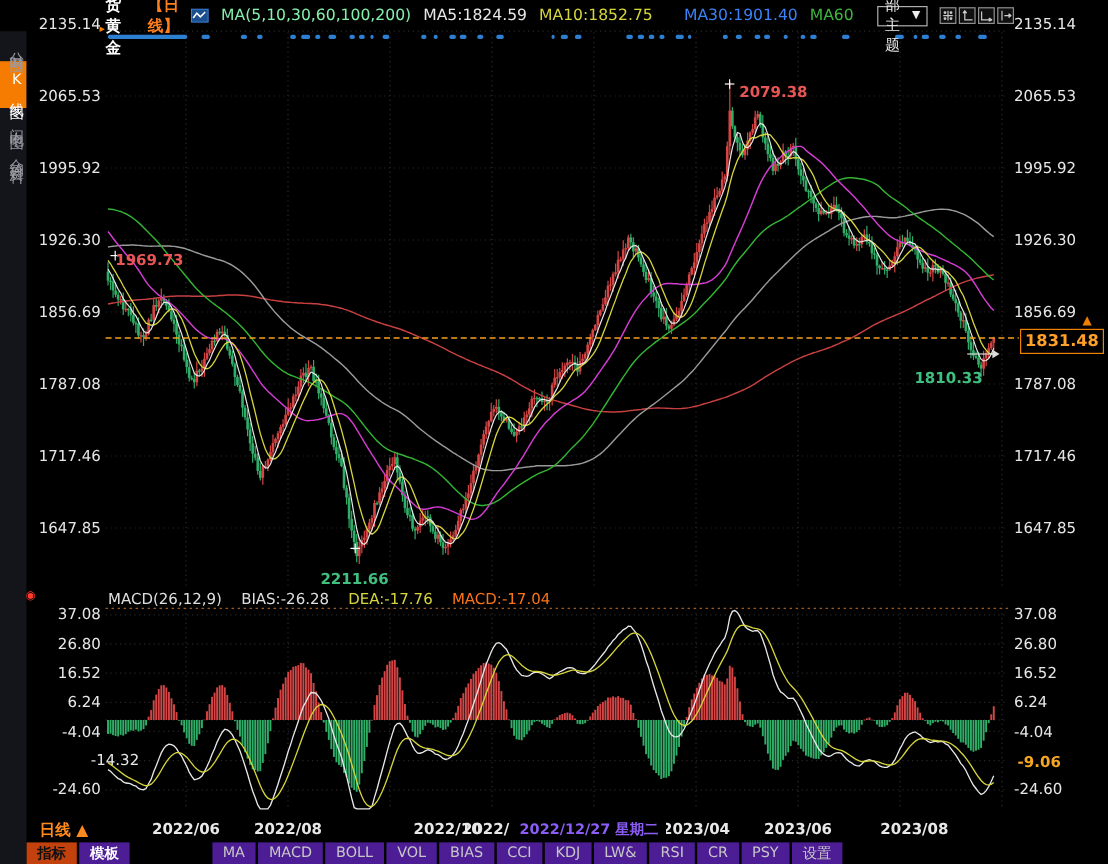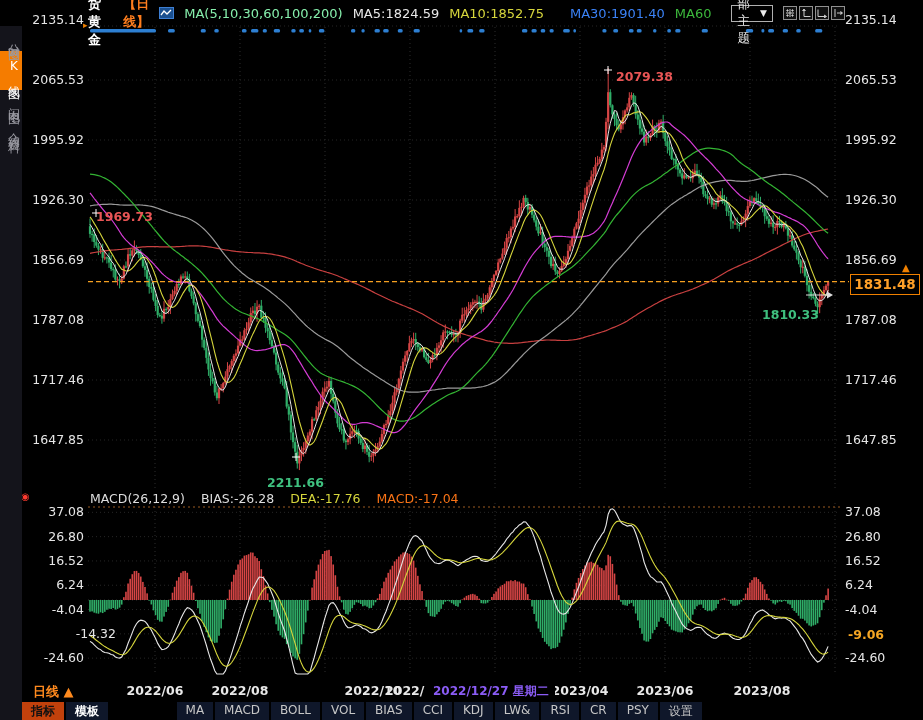--- a/index.html
+++ b/index.html
@@ -73,21 +73,21 @@
     font-size:13px; cursor:pointer; }
   .x-tick { position:absolute; top:2px; transform:translateX(-50%); color:#e8e8e8;
     font-weight:bold; font-size:12.5px; }
   .x-tick.clip { transform:none; }
   .x-tooltip { position:absolute; left:427px; top:1px; background:#000;
     color:#8b5cf6; font-weight:bold; font-size:12px; padding:1px 6px; z-index:23; }
 
   
   .toolbar { position:absolute; left:22px; top:702px; right:0; height:18px;
     display:flex; z-index:21; }
-  .tbar-cell { background:#0f172a; color:#c6c6c6; font-size:12px; padding:1px 9px;
+  .tbar-cell { background:#4c1d95; color:#c6c6c6; font-size:12px; padding:1px 9px;
     margin-right:2px; cursor:pointer; white-space:nowrap; }
   .tbar-cell.sel { background:#c2410c; color:#111; font-weight:bold; }
   .tbar-cell.tpl { color:#fff; font-weight:bold; }
   .tbar-cell.vip { color:#f58a2a; font-weight:bold;margin-top:42px; }
 </style>
 </head>
 <body>
 
 <div id="app">
 

